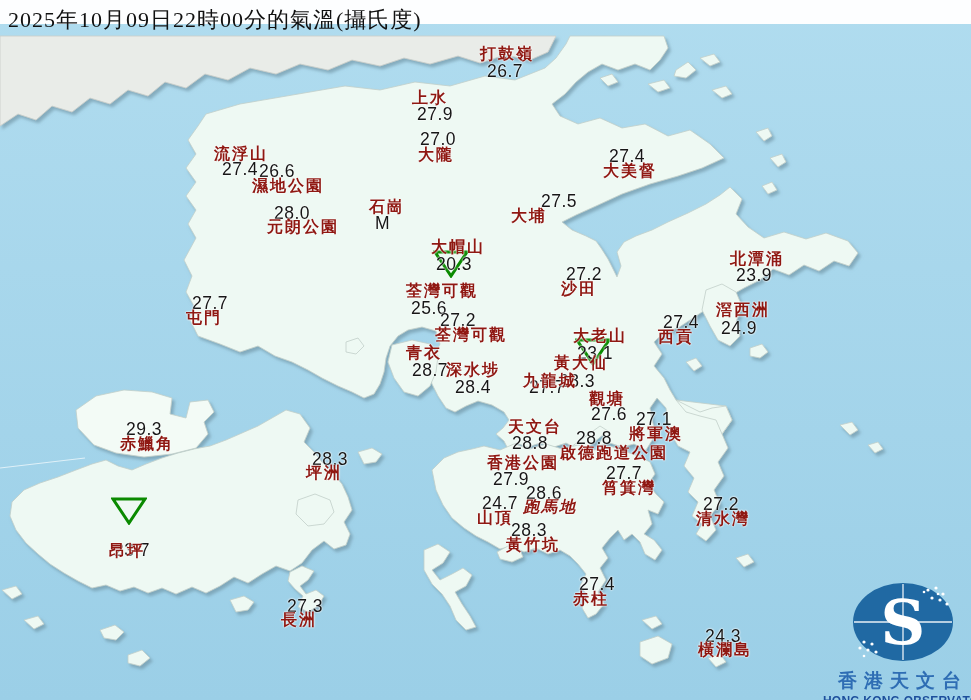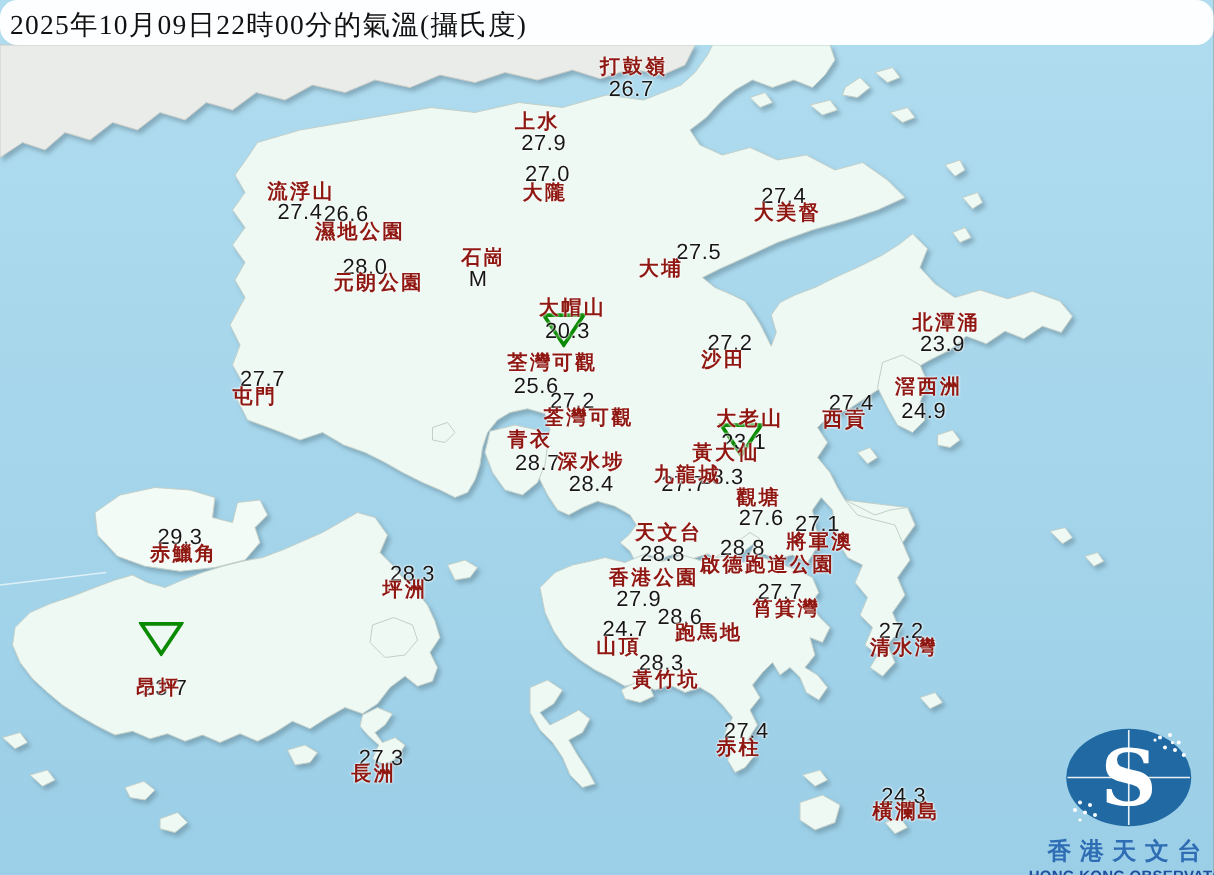--- a/index.html
+++ b/index.html
@@ -1,20 +1,20 @@
 <!DOCTYPE html>
 <html><head>
 <meta charset="utf-8">
 <style>
   html,body{margin:0;padding:0;background:#888;}
   #screen{position:relative;width:971px;height:700px;overflow:hidden;
           font-family:"Liberation Sans","DejaVu Sans",sans-serif;}
   #map-svg{position:absolute;left:0;top:0;}
-  #title-bar{position:absolute;left:0;top:0;width:971px;height:36px;
-             background:rgba(255,255,255,0.97);border-radius:14px;}
+  #title-bar{position:absolute;left:0;top:0;width:971px;height:24px;
+             background:rgba(255,255,255,0.97);}
   #title-text{position:absolute;left:8px;top:5px;font-size:22px;color:#111;
               font-family:"Liberation Serif","DejaVu Serif",serif;letter-spacing:1px;
               white-space:nowrap;}
   .stn-val{position:absolute;font-size:17.5px;line-height:1;color:#161616;
            white-space:nowrap;letter-spacing:0.5px;
            text-shadow:0 0 2px #fff,0 0 2px #fff;}
   .stn-name{position:absolute;font-size:16px;line-height:1;color:#8f1812;
             font-family:"Liberation Serif","DejaVu Serif",serif;font-weight:bold;
             white-space:nowrap;letter-spacing:2px;
             text-shadow:0 0 2px #fff,0 0 2px #fff;}
@@ -220,21 +220,21 @@
       <span class="stn-name" style="left: 560px; top: 445px;">啟德跑道公園</span>
       <span class="stn-val" style="left: 126px; top: 421px;">29.3</span>
       <span class="stn-name" style="left: 120px; top: 436px;">赤鱲角</span>
       <span class="stn-val" style="left: 312px; top: 451px;">28.3</span>
       <span class="stn-name" style="left: 306px; top: 465px;">坪洲</span>
       <span class="stn-val" style="left: 493px; top: 471px;">27.9</span>
       <span class="stn-name" style="left: 487px; top: 455px;">香港公園</span>
       <span class="stn-val" style="left: 606px; top: 465px;">27.7</span>
       <span class="stn-name" style="left: 602px; top: 480px;">筲箕灣</span>
       <span class="stn-val" style="left: 526px; top: 485px;">28.6</span>
-      <span class="stn-name" style="left: 540px; top: 499px;">跑馬地</span>
+      <span class="stn-name" style="left: 523px; top: 499px; font-style: italic;">跑馬地</span>
       <span class="stn-val" style="left: 482px; top: 495px;">24.7</span>
       <span class="stn-name" style="left: 477px; top: 510px;">山頂</span>
       <svg class="min-marker" viewBox="0 0 36 30" style="left: 111px; top: 495px;">
         <polygon points="2,4 34,4 18,28" fill="none" stroke="#0a8a00" stroke-width="3"></polygon>
       </svg>
       <span class="stn-val" style="left: 114px; top: 502px; margin-top: 40px;">23.7</span>
       <span class="stn-name" style="left: 109px; top: 543px;">昂坪</span>
       <span class="stn-val" style="left: 703px; top: 496px;">27.2</span>
       <span class="stn-name" style="left: 696px; top: 511px; font-family: Liberation Serif, serif;">清水灣</span>
       <span class="stn-val" style="left: 511px; top: 522px;">28.3</span>

